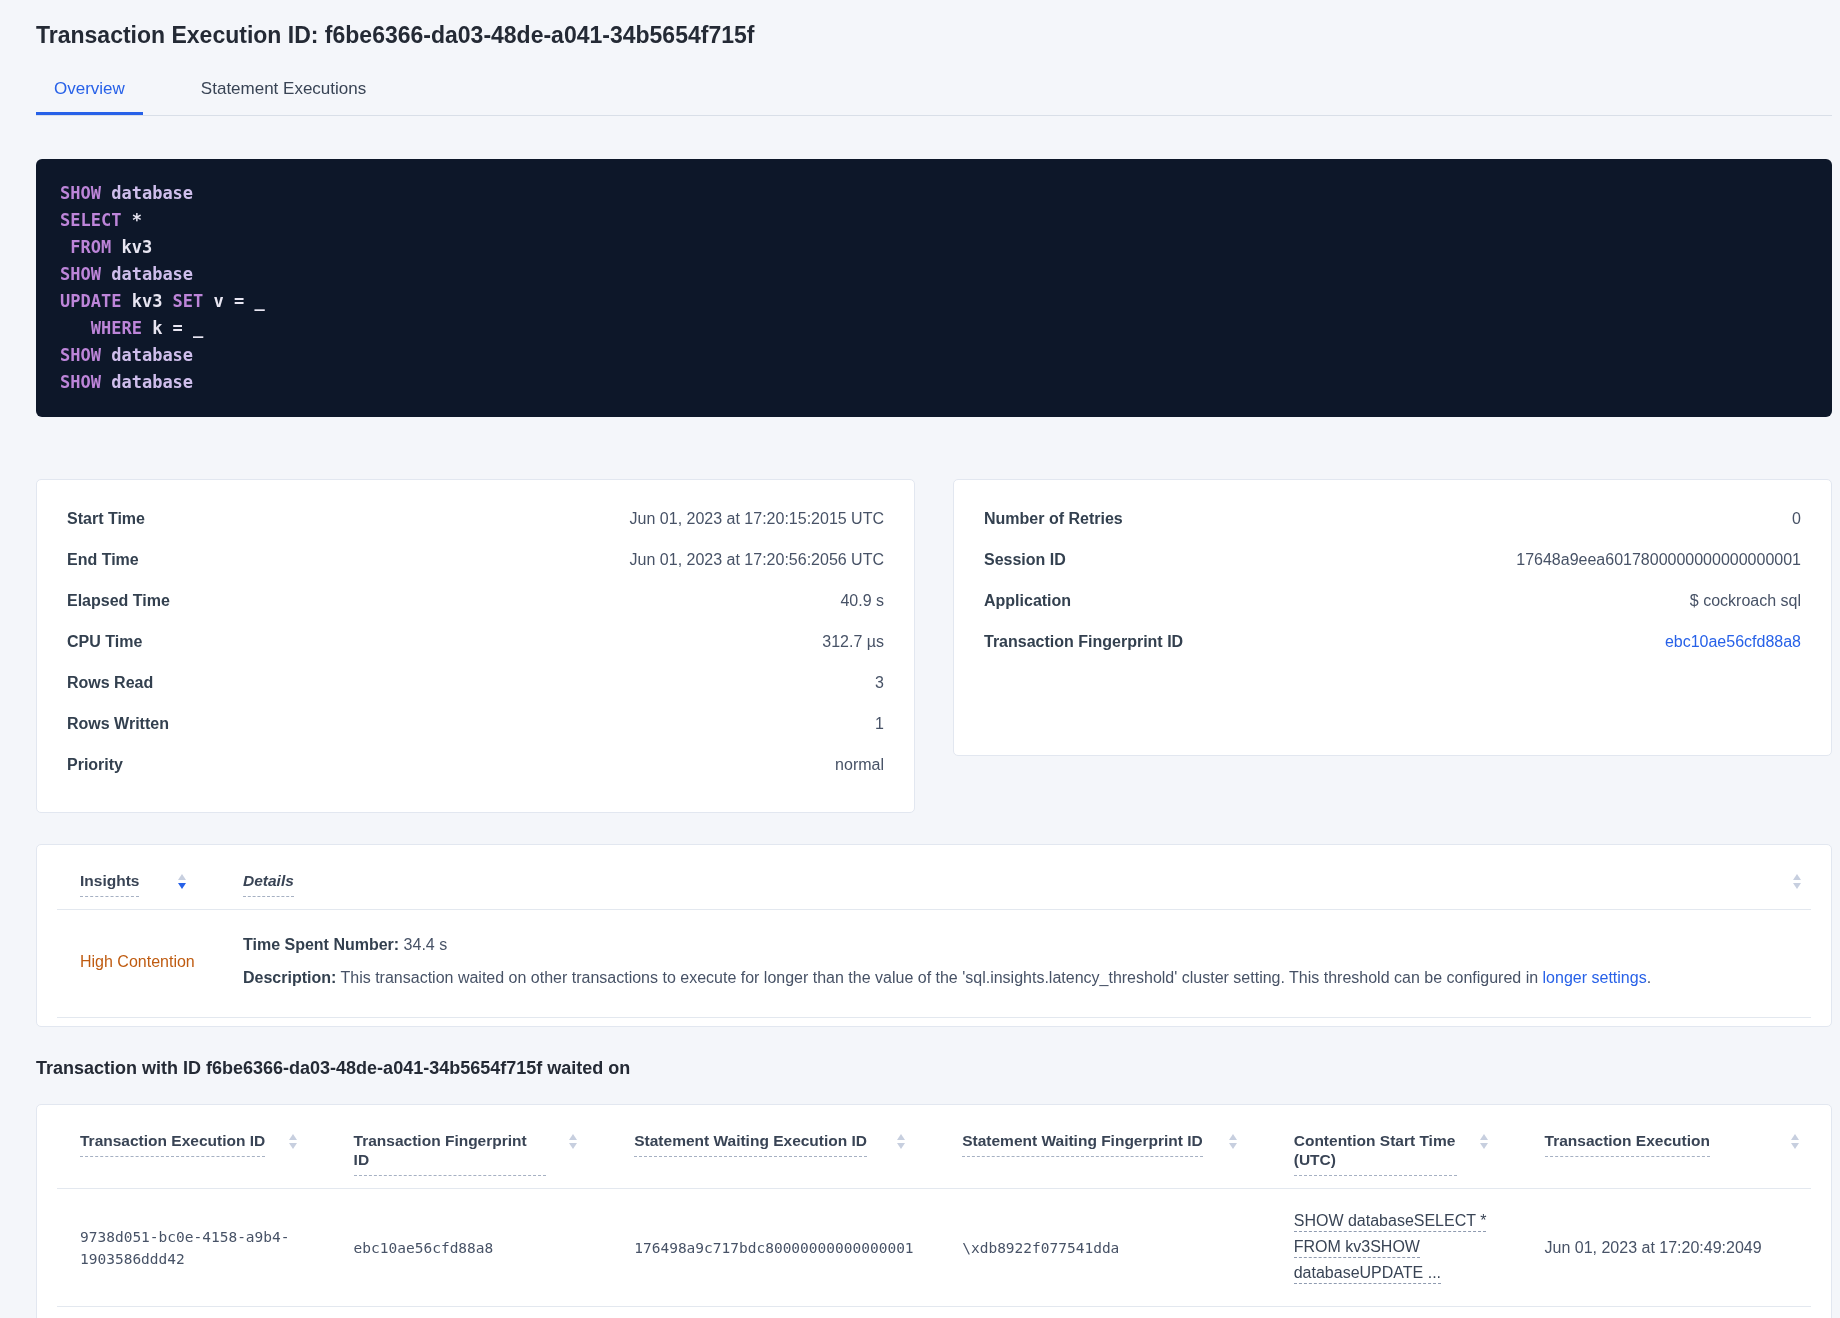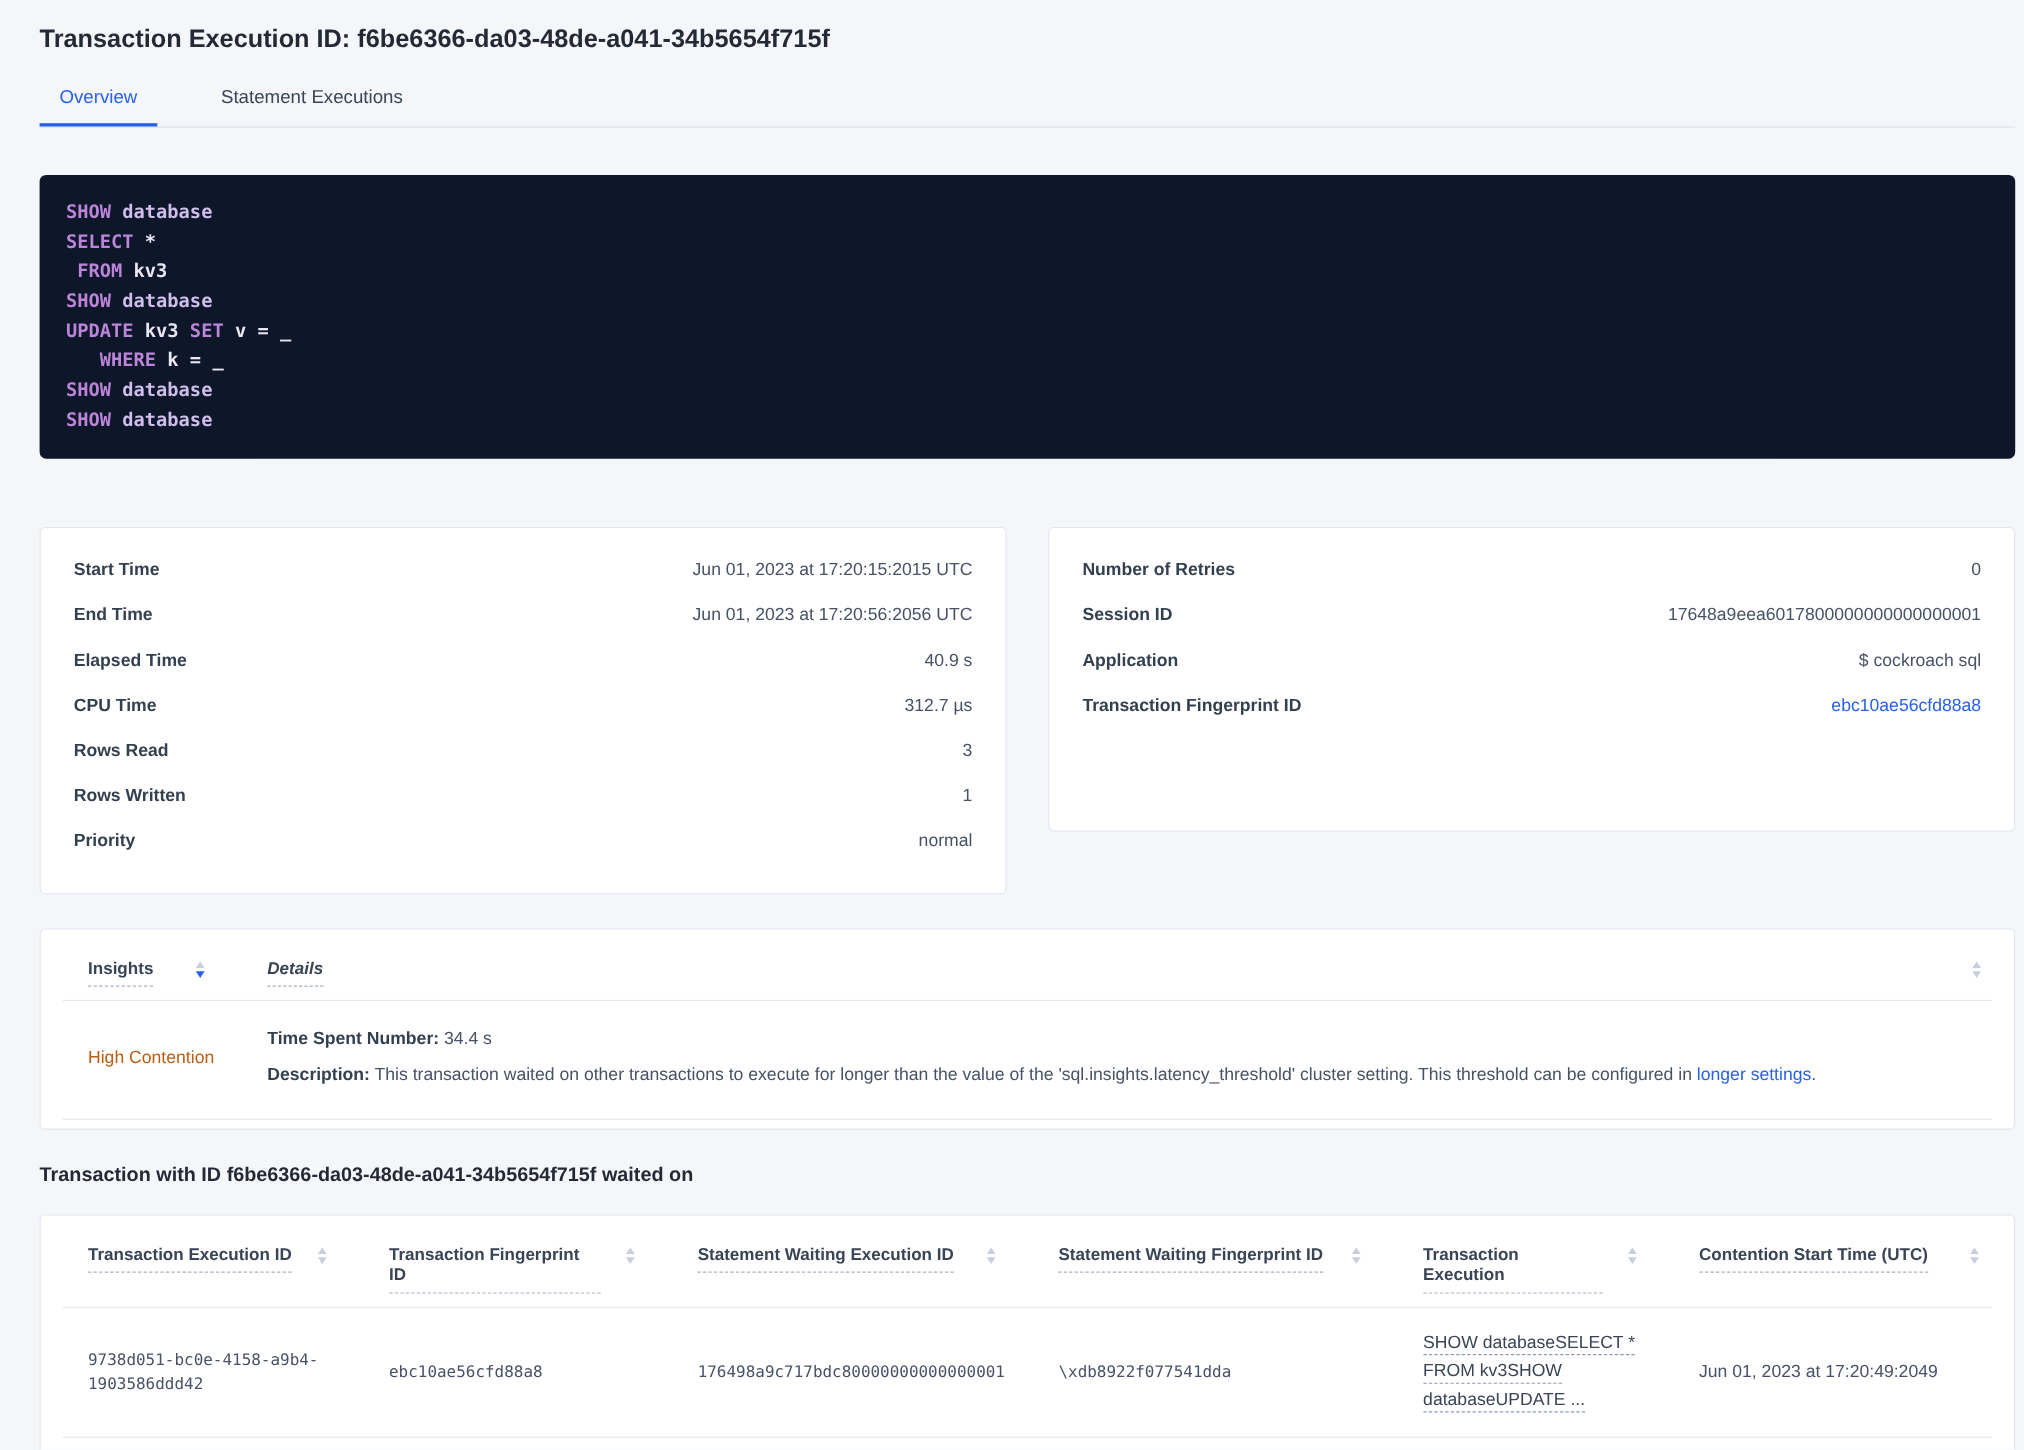--- a/index.html
+++ b/index.html
@@ -225,28 +225,28 @@
           </span>
       </div>
       <div class="th">
         <span class="th-label">Statement Waiting Fingerprint ID</span>
         <span class="sort">
             <i class="arr-up"></i>
             <i class="arr-down"></i>
           </span>
       </div>
       <div class="th">
+        <span class="th-label">Contention Start Time (UTC)</span>
+        <span class="sort">
+            <i class="arr-up"></i>
+            <i class="arr-down"></i>
+          </span>
+      </div>
+      <div class="th">
         <span class="th-label">Transaction Execution</span>
-        <span class="sort">
-            <i class="arr-up"></i>
-            <i class="arr-down"></i>
-          </span>
-      </div>
-      <div class="th">
-        <span class="th-label">Contention Start Time (UTC)</span>
         <span class="sort">
             <i class="arr-up"></i>
             <i class="arr-down"></i>
           </span>
       </div>
     </div>
     <div class="w-row">
       <div class="td mono">9738d051-bc0e-4158-a9b4-1903586ddd42</div>
       <div class="td mono nowrap">ebc10ae56cfd88a8</div>
       <div class="td mono nowrap">176498a9c717bdc80000000000000001</div>

